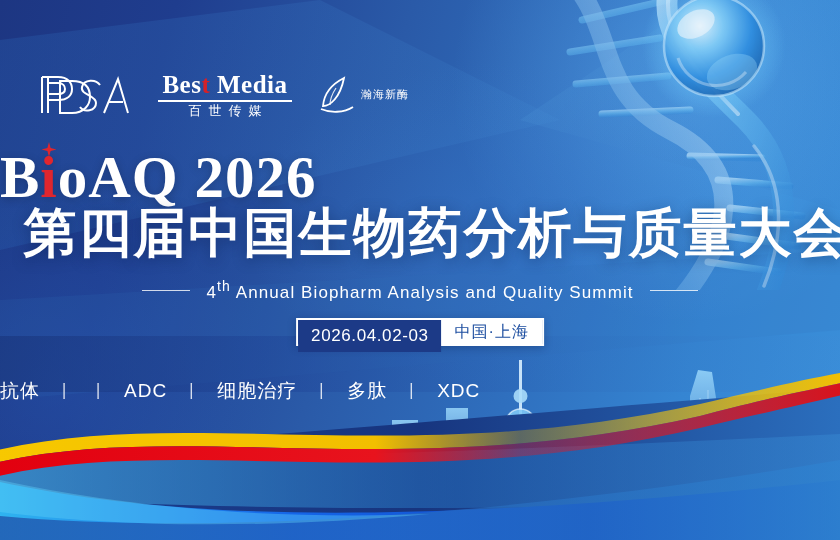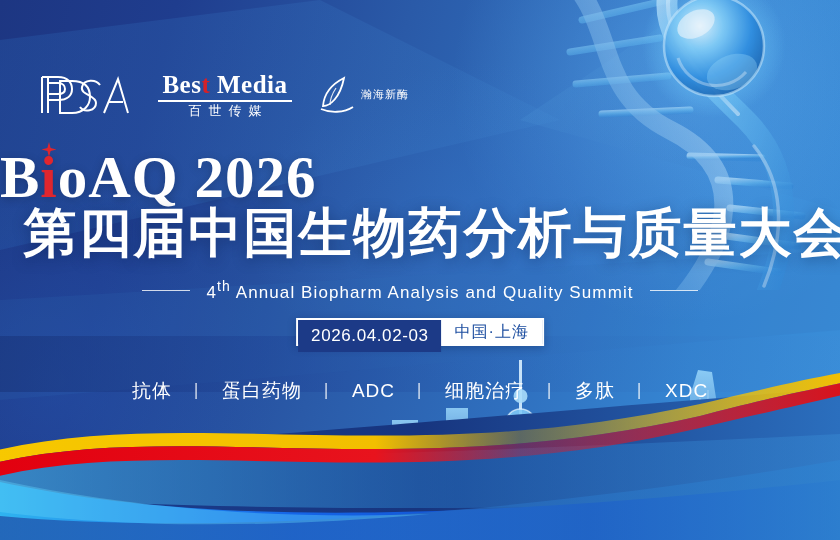--- a/index.html
+++ b/index.html
@@ -222,21 +222,21 @@
     white-space: nowrap;
   }
 
   
   .topics {
     position: absolute;
     left: 0; top: 350px;
     width: 100%;
     display: flex;
     align-items: center;
-    justify-content: center;
+    justify-content: flex-start;
     gap: 16px;
     font-size: 19px;
     color: #ffffff;
     letter-spacing: 1px;
   }
   .topic { white-space: nowrap; }
   .topic-sep {
     color: rgba(255,255,255,0.82);
     font-size: 17px;
   }
@@ -583,21 +583,20 @@
     </div>
 
     <div class="badge">
       <div class="badge-date">2026.04.02-03</div>
       <div class="badge-place">中国·上海</div>
     </div>
 
     <div class="topics">
       <span class="topic">抗体</span>
       <span class="topic-sep">丨</span>
-      <span class="topic">蛋白药物</span>
       <span class="topic-sep">丨</span>
       <span class="topic">ADC</span>
       <span class="topic-sep">丨</span>
       <span class="topic">细胞治疗</span>
       <span class="topic-sep">丨</span>
       <span class="topic">多肽</span>
       <span class="topic-sep">丨</span>
       <span class="topic">XDC</span>
     </div>
 

